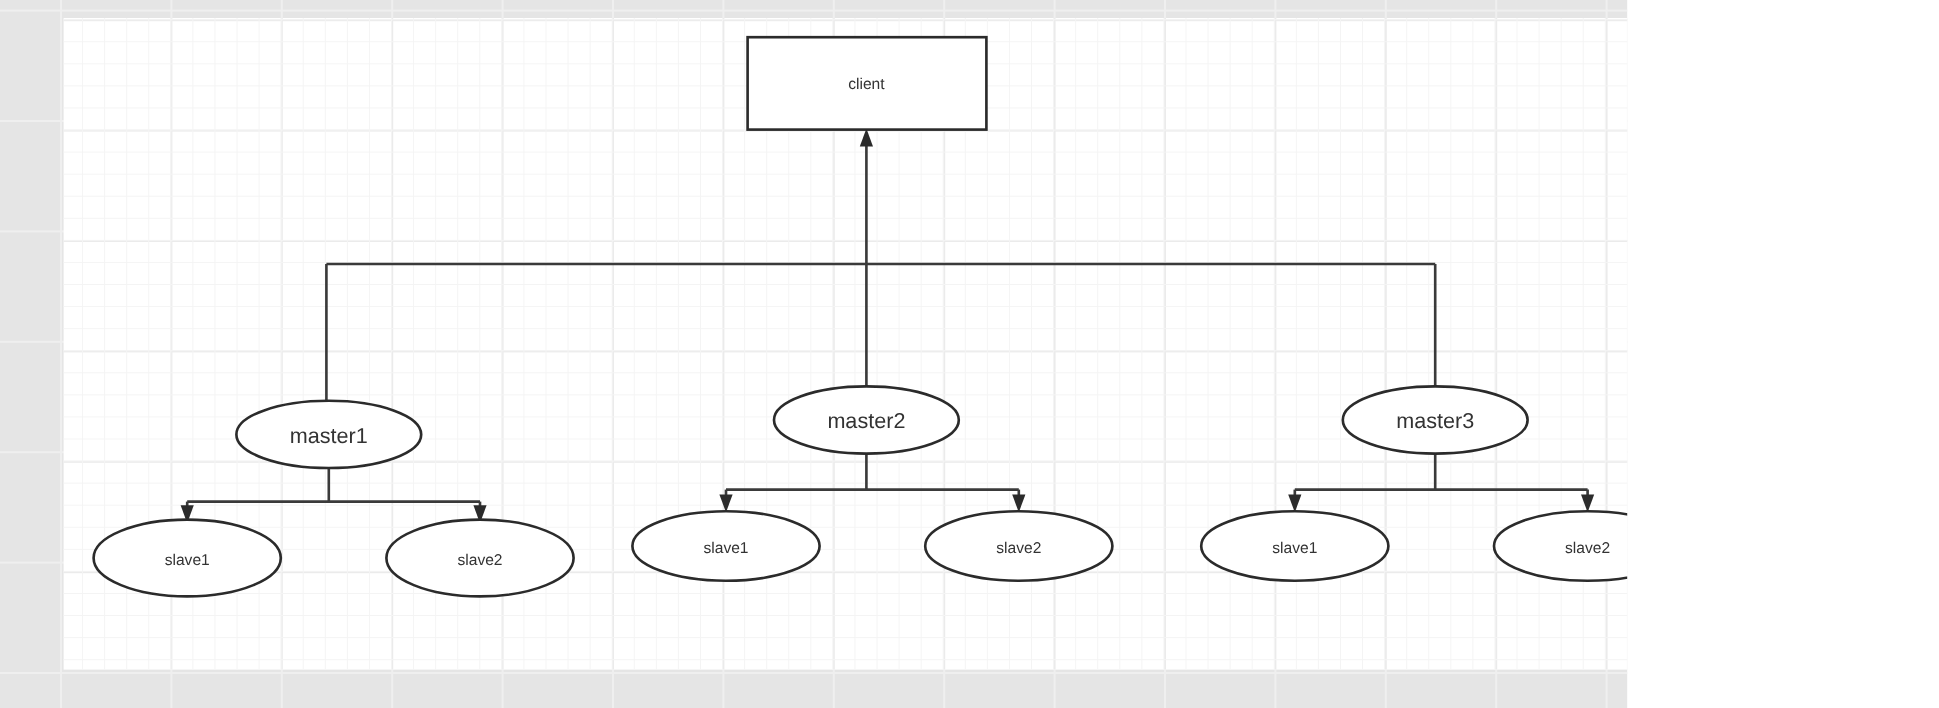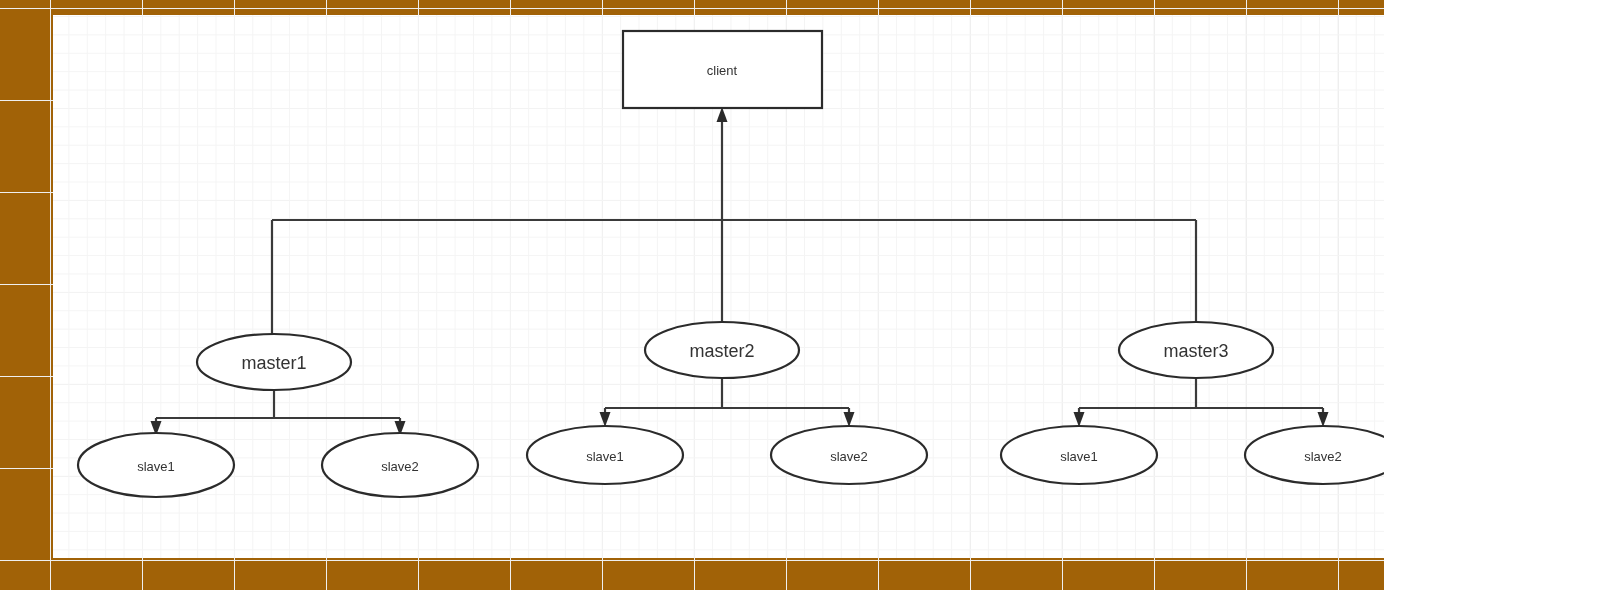--- a/index.html
+++ b/index.html
@@ -8,22 +8,21 @@
     background: #ffffff;
   }
   body {
     font-family: "Liberation Sans", sans-serif;
   }
   #app {
     position: relative;
     width: 1356px;
     height: 590px;
     overflow: hidden;
-    background: #a16207;
-    padding-left: 28px;
+    background: #e5e5e5;
   }
   
   #outer-grid {
     position: absolute;
     left: 0; top: 0;
     width: 1616px;
     height: 590px;
     background-image:
       linear-gradient(to right, #efefef 1.5px, transparent 1.5px),
       linear-gradient(to bottom, #efefef 1.5px, transparent 1.5px);

